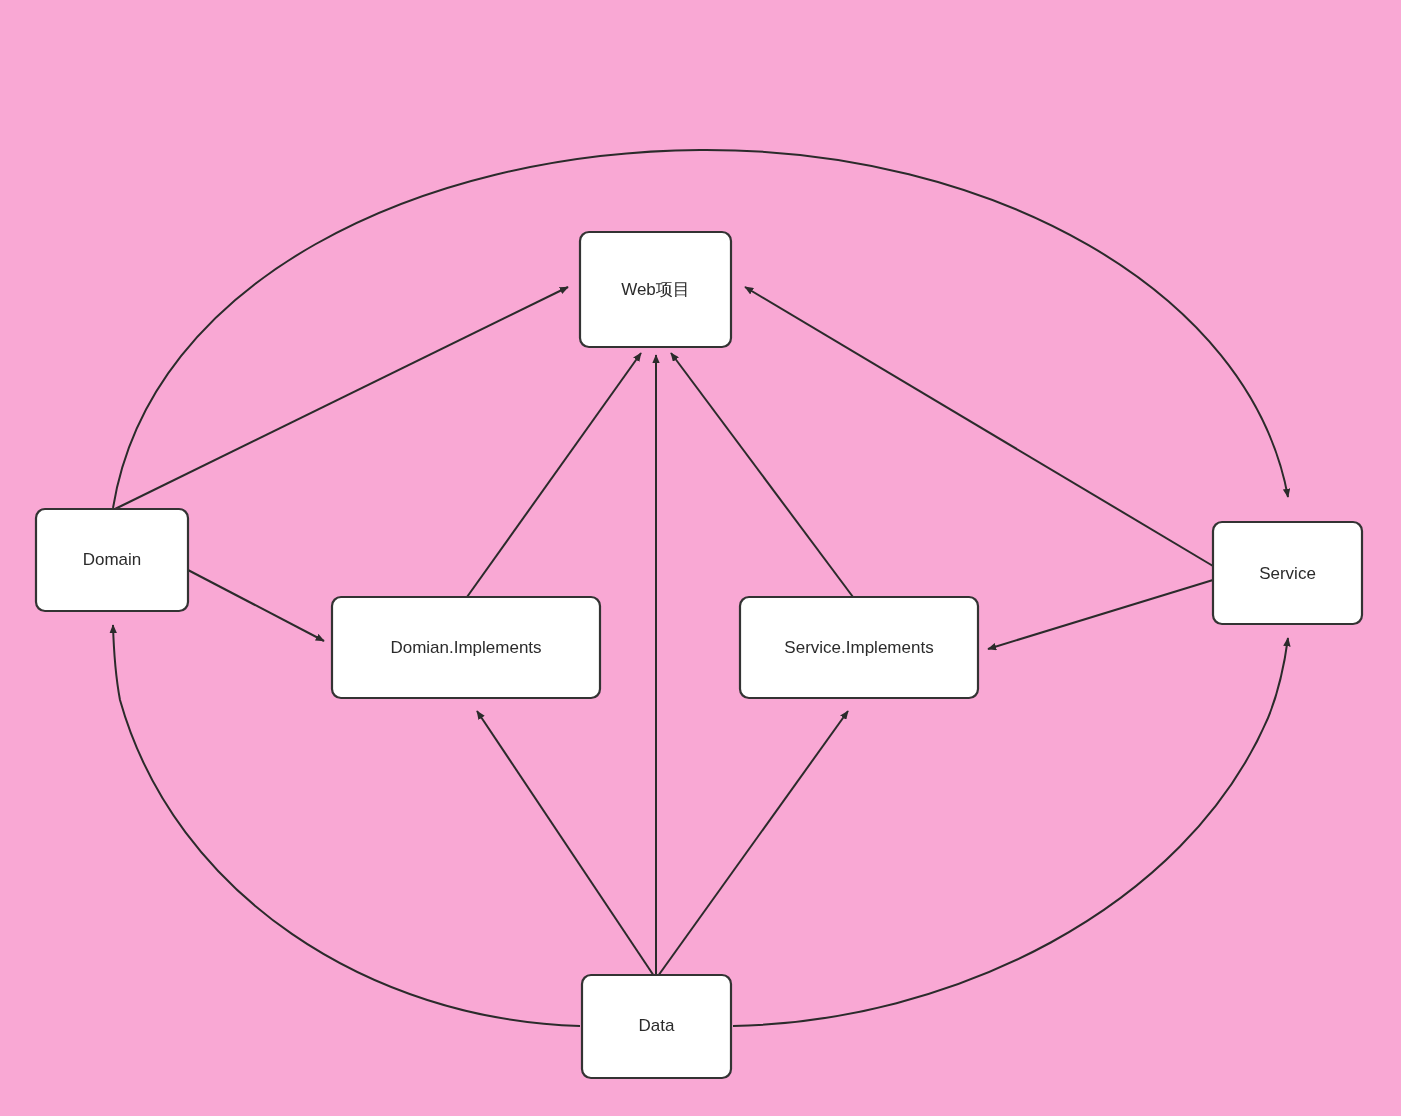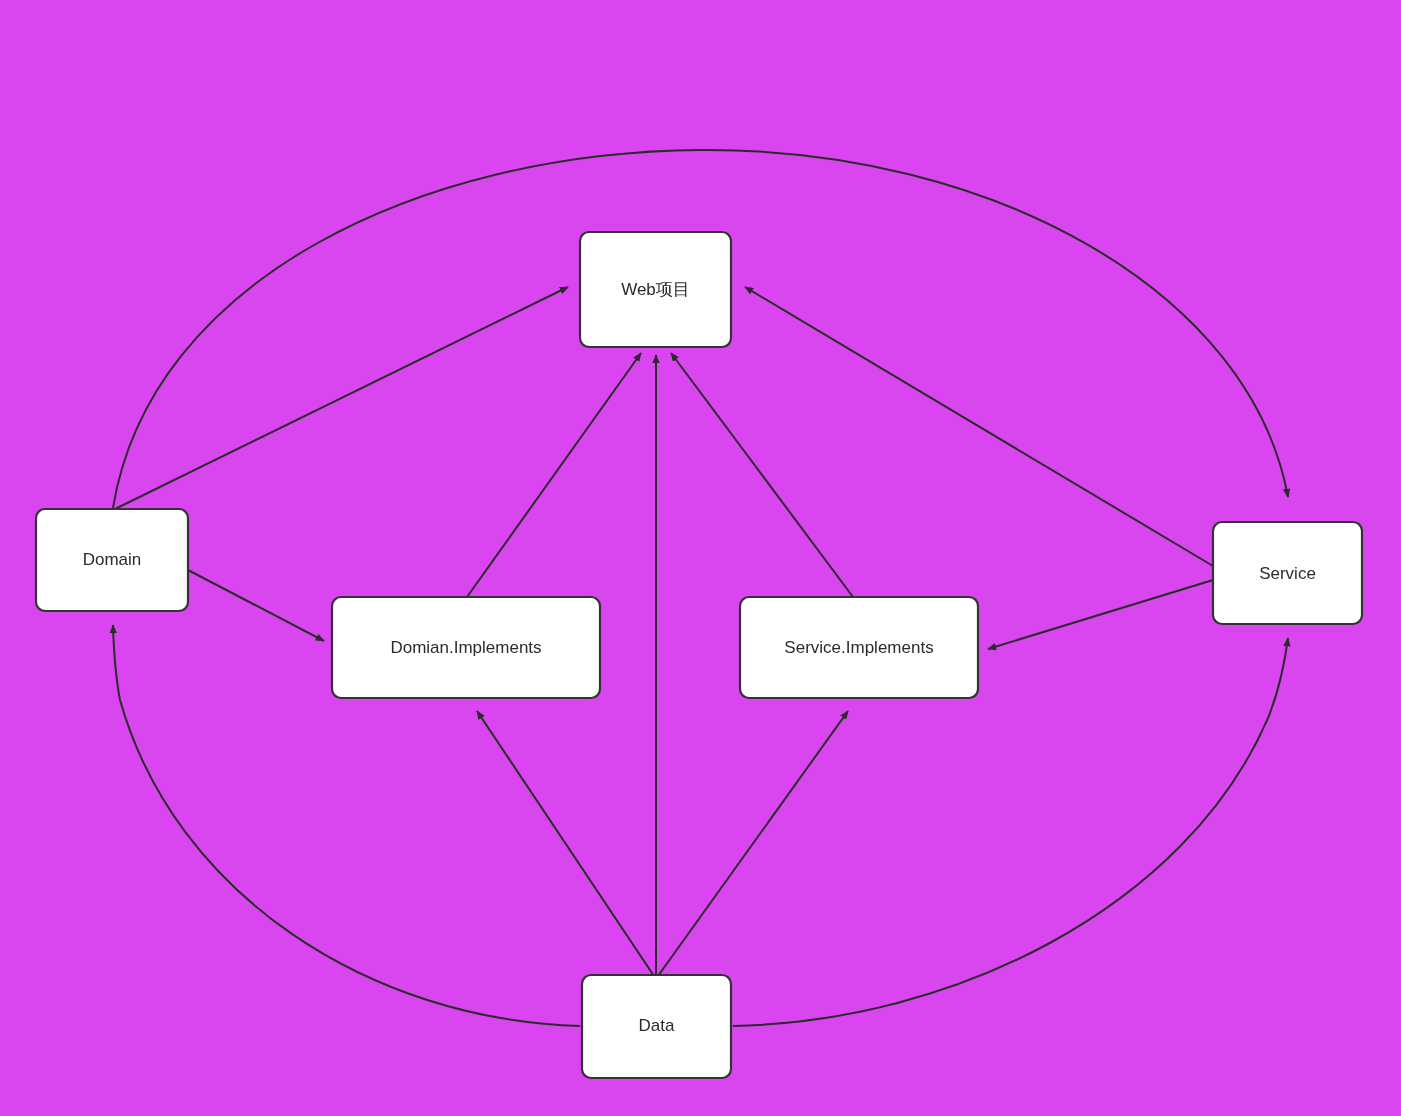--- a/index.html
+++ b/index.html
@@ -11,21 +11,21 @@
   body {
     width: 1401px;
     height: 1116px;
     overflow: hidden;
     font-family: "Liberation Sans", "DejaVu Sans", sans-serif;
   }
   #diagram-root {
     position: relative;
     width: 1401px;
     height: 1116px;
-    background: #d946ef;
+    background: #f9a8d4;
   }
   #diagram-svg {
     position: absolute;
     top: 0;
     left: 0;
     width: 1401px;
     height: 1116px;
     display: block;
   }
   .node-rect {

